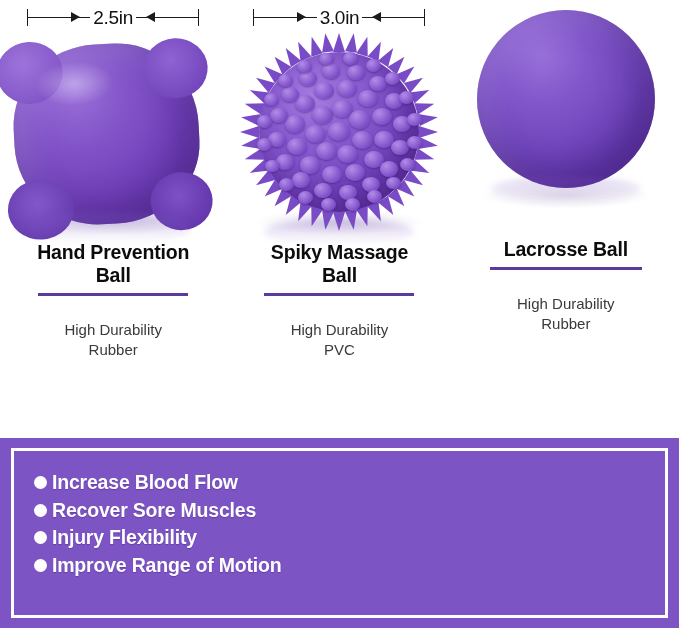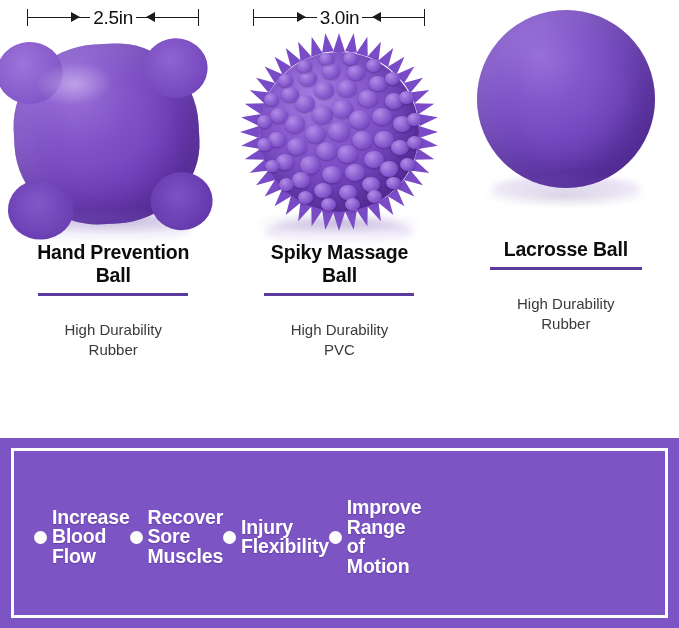--- a/index.html
+++ b/index.html
@@ -149,21 +149,21 @@
   .benefits{
     position:absolute;left:0;top:438px;width:679px;height:190px;
     background:#7c54c4;box-sizing:border-box;padding:10px 11px;
   }
   .benefits-inner{
     width:100%;height:100%;box-sizing:border-box;
     border:3px solid #ffffff;
     display:flex;flex-direction:row;
     padding:16px 0 0 0;
   }
-  .bcol{display:flex;flex-direction:row;}
+  .bcol{display:flex;flex-direction:column;margin-top:6px;}
   .bcol.left{width:54%;padding-left:20px;}
   .bcol.right{width:46%;padding-left:4px;}
   .bitem{
     display:flex;align-items:center;
     color:#ffffff;font-weight:bold;font-size:19.5px;line-height:1;
     margin-bottom:8px;letter-spacing:-.2px;
     text-shadow:0 1px 1px rgba(60,25,110,.35);
   }
   .bdot{
     width:13px;height:13px;border-radius:50%;background:#fff;

